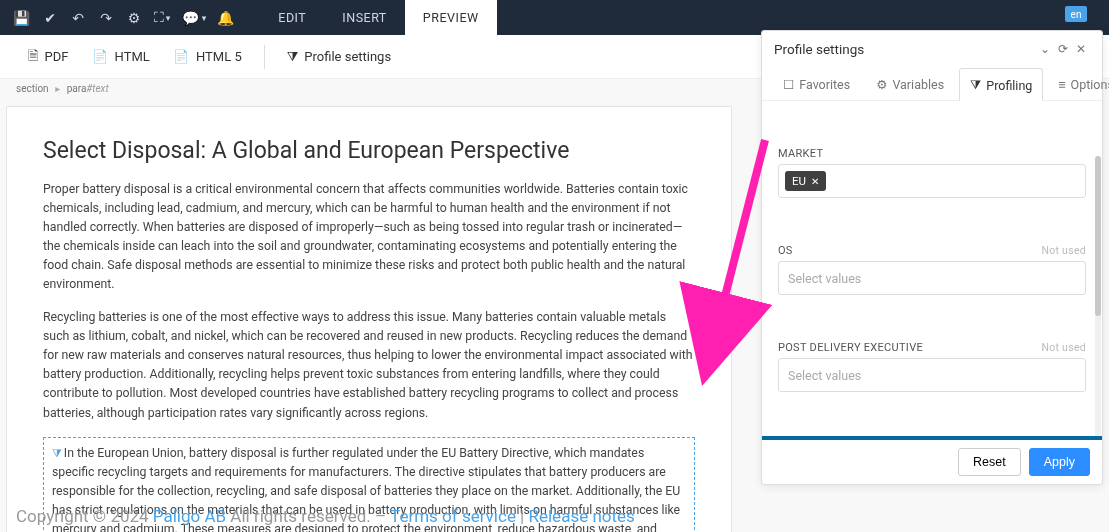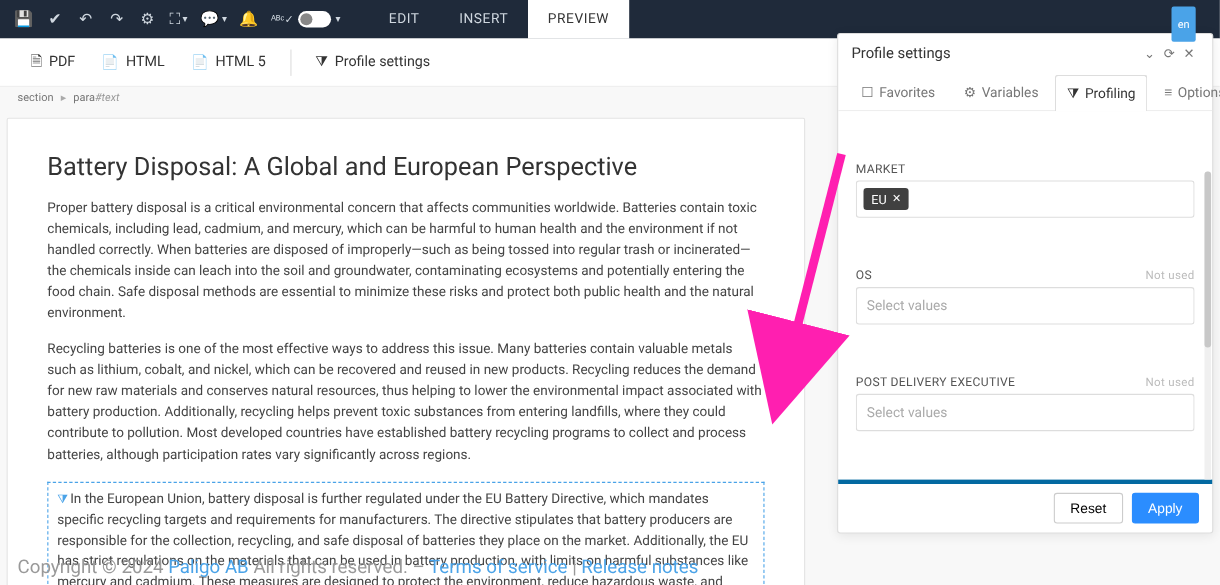--- a/index.html
+++ b/index.html
@@ -7,21 +7,21 @@
   
   
   .topbar { height:35px; background:#1f2a3a; color:#fff; display:flex; align-items:center; padding:0 8px; }
   .topbar .tool { display:inline-flex; align-items:center; justify-content:center; width:28px; height:32px; color:#cfd7df; font-size:14px; cursor:pointer; }
   .topbar .tool.wide { width:auto; padding:0 6px; }
   .topbar .tab { padding:0 18px; height:35px; display:flex; align-items:center; font-size:12.5px; letter-spacing:0.5px; color:#cfd7df; cursor:pointer; }
   .topbar .tab.active { background:#fff; color:#333; }
   .topbar .switch { width:30px; height:15px; background:#fff; border-radius:8px; margin-left:4px; position:relative; }
   .topbar .switch::after { content:""; position:absolute; left:2px; top:2px; width:11px; height:11px; border-radius:50%; background:#888; }
   .topbar .carets::after { content:"▾"; font-size:9px; margin-left:2px; color:#cfd7df; }
-  .langbadge { position:absolute; top:6px; right:22px; width:22px; height:32px; background:#4aa3e8; color:#fff; font-size:10px; border-radius:2px; display:flex; align-items:center; justify-content:center; z-index:5; }
+  .langbadge { position:absolute; top:6px; right:22px; width:22px; height:16px; background:#4aa3e8; color:#fff; font-size:10px; border-radius:2px; display:flex; align-items:center; justify-content:center; z-index:5; }
   
   
   .subbar { height:44px; background:#fff; display:flex; align-items:center; padding:0 16px; border-bottom:1px solid #eee; margin-right:0; }
   .subbar .btn { display:flex; align-items:center; gap:6px; padding:0 12px; color:#333; font-size:13px; cursor:pointer; }
   .subbar .sep { width:1px; height:24px; background:#ddd; margin:0 10px; }
   .breadcrumb { font-size:10px; color:#777; padding:4px 16px; }
   .breadcrumb .sep2 { margin:0 4px; color:#aaa; }
   .breadcrumb em { font-style:italic; color:#999; }
   
   
@@ -70,21 +70,20 @@
 
 <div class="topbar">
   <span class="tool">💾</span>
   <span class="tool">✔</span>
   <span class="tool">↶</span>
   <span class="tool">↷</span>
   <span class="tool">⚙</span>
   <span class="tool wide carets">⛶</span>
   <span class="tool wide carets">💬</span>
   <span class="tool">🔔</span>
-  <span class="tool wide" style="font-size:10px;">ᴬᴮᶜ✓<span class="switch"></span> <span style="font-size:9px;margin-left:4px;">▾</span></span>
   <span style="width:20px;"></span>
   <div class="tab">EDIT</div>
   <div class="tab">INSERT</div>
   <div class="tab active">PREVIEW</div>
 </div>
 
 <div class="subbar">
   <div class="btn">
     <span>🗎</span>
     <span>PDF</span>
@@ -105,21 +104,21 @@
 </div>
 
 <div class="breadcrumb">
   <span>section</span>
   <span class="sep2">▸</span>
   <span>para</span><em>#text</em>
 </div>
 
 <div class="main">
   <div class="doc">
-    <h1>Battery Disposal: A Global and European Perspective</h1>
+    <h1>Select Disposal: A Global and European Perspective</h1>
     <p>Proper battery disposal is a critical environmental concern that affects communities worldwide. Batteries contain toxic chemicals, including lead, cadmium, and mercury, which can be harmful to human health and the environment if not handled correctly. When batteries are disposed of improperly—such as being tossed into regular trash or incinerated—the chemicals inside can leach into the soil and groundwater, contaminating ecosystems and potentially entering the food chain. Safe disposal methods are essential to minimize these risks and protect both public health and the natural environment.</p>
     <p>Recycling batteries is one of the most effective ways to address this issue. Many batteries contain valuable metals such as lithium, cobalt, and nickel, which can be recovered and reused in new products. Recycling reduces the demand for new raw materials and conserves natural resources, thus helping to lower the environmental impact associated with battery production. Additionally, recycling helps prevent toxic substances from entering landfills, where they could contribute to pollution. Most developed countries have established battery recycling programs to collect and process batteries, although participation rates vary significantly across regions.</p>
     <p class="filtered">
       <span class="filter-ico">⧩</span><span>In the European Union, battery disposal is further regulated under the EU Battery Directive, which mandates specific recycling targets and requirements for manufacturers. The directive stipulates that battery producers are responsible for the collection, recycling, and safe disposal of batteries they place on the market. Additionally, the EU has strict regulations on the materials that can be used in battery production, with limits on harmful substances like mercury and cadmium. These measures are designed to protect the environment, reduce hazardous waste, and support a more circular economy in the region.</span>
     </p>
   </div>
 </div>
 
 <div class="panel">
   <div class="panel-head">

